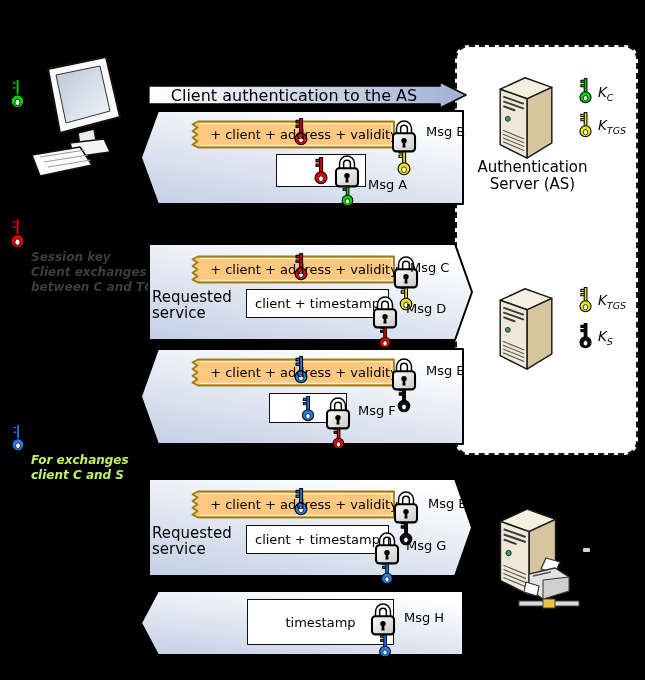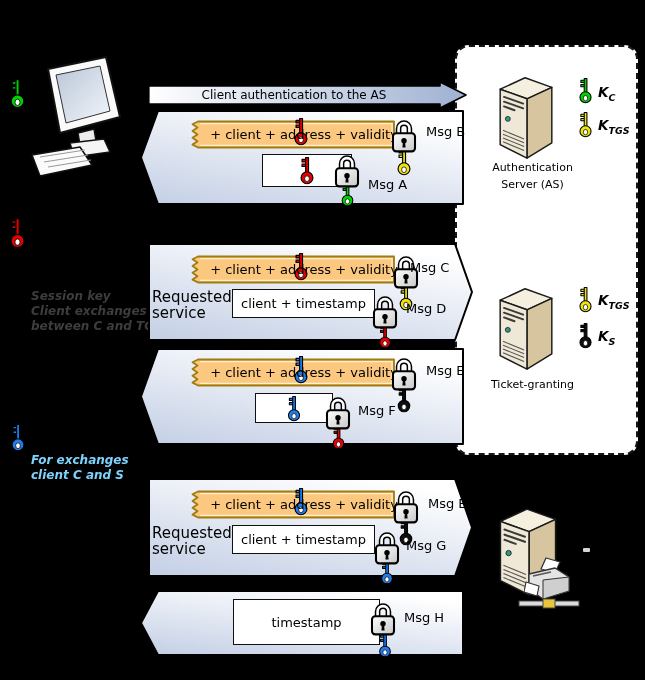--- a/index.html
+++ b/index.html
@@ -7,37 +7,37 @@
          font-family:"DejaVu Sans","Liberation Sans",sans-serif;color:#000;}
   .abs{position:absolute;}
   
   #kdc-panel{position:absolute;left:455px;top:45px;width:183px;height:410px;background:#fff;
              border:2px dashed #161616;border-radius:14px;box-sizing:border-box;z-index:1;}
   
   .banner{position:absolute;z-index:2;}
   .banner>svg.shape{position:absolute;left:0;top:0;width:100%;height:100%;}
   .thin-arrow{position:absolute;left:148px;top:81px;width:319px;height:28px;z-index:2;}
   .thin-label{position:absolute;left:0;top:5px;width:292px;height:18px;display:flex;align-items:center;
-              justify-content:center;font-size:12px;}
+              justify-content:center;font-size:16px;}
   
   .ticket{position:absolute;width:208px;height:29px;}
   .ticket>svg{position:absolute;left:0;top:0;width:100%;height:100%;}
   .ticket-text{position:absolute;left:28px;right:4px;top:0;bottom:0;display:flex;align-items:center;
                justify-content:center;font-size:13px;white-space:nowrap;}
   
   .wbox{position:absolute;background:#fff;border:1.6px solid #101010;box-sizing:border-box;
-        display:flex;align-items:center;justify-content:center;font-size:13px;white-space:nowrap;}
+        display:flex;align-items:center;justify-content:center;font-size:13px;white-space:nowrap;margin-left:14px;}
   .msg{position:absolute;font-size:13px;line-height:14px;white-space:nowrap;}
   .req{position:absolute;width:84px;text-align:left;font-size:15px;line-height:15.5px;}
   .key,.lock{position:absolute;}
   
   .note{position:absolute;font-size:12px;font-style:italic;font-weight:bold;line-height:15px;}
   
-  .server-name{position:absolute;width:145px;text-align:center;font-size:11px;line-height:17px;}
-  .klabel{position:absolute;font-size:13.5px;font-style:italic;white-space:nowrap;font-weight:bold;}
+  .server-name{position:absolute;width:145px;text-align:center;font-size:15px;line-height:17px;}
+  .klabel{position:absolute;font-size:13.5px;font-style:italic;white-space:nowrap;}
   .klabel sub{font-size:9.5px;font-style:italic;}
   #ss-dash{position:absolute;left:583px;top:548px;width:7px;height:4px;background:#d4d4d4;border-radius:1px;}
 </style>
 </head>
 <body>
 
 <div id="stage">
 
   <svg width="0" height="0" style="position:absolute">
     <defs>
@@ -108,30 +108,30 @@
     <g stroke="#999" stroke-width="1">
       <line x1="10" y1="102" x2="55" y2="95"></line>
         <line x1="14" y1="107" x2="58" y2="100"></line>
         <line x1="18" y1="112" x2="61" y2="105"></line>
     </g>
   </svg>
 
   <svg class="key" style="left: 9px; top: 217px; color: rgb(230, 0, 0);" width="17" height="32">
       <use href="#sym-key"></use>
     </svg>
-  <div class="note" style="left: 31px; top: 250px; color: rgb(61, 61, 61); margin-top: 39px;">
+  <div class="note" style="left: 31px; top: 250px; color: rgb(61, 61, 61);">
     <div>Session key</div>
     <div>Client exchanges</div>
     <div>between C and TGS</div>
   </div>
 
   <svg class="key" style="left: 10px; top: 423px; color: rgb(31, 125, 240);" width="16" height="29">
       <use href="#sym-key"></use>
     </svg>
-  <div class="note" style="left: 31px; top: 453px; color: #7dd3fc;">
+  <div class="note" style="left: 31px; top: 453px; color: #bef264;">
     <div>For exchanges</div>
     <div>client C and S</div>
   </div>
 
   <div id="kdc-panel"></div>
 
   <svg class="abs" style="left:492px;top:72px;z-index:2" width="68" height="88">
     <use href="#sym-server"></use>
     </svg>
   <svg class="key" style="left: 578px; top: 77px; z-index: 2; color: rgb(0, 211, 0);" width="15" height="27">
@@ -152,21 +152,20 @@
     </svg>
   <svg class="key" style="left: 578px; top: 286px; z-index: 2; color: rgb(240, 228, 12);" width="15" height="27">
       <use href="#sym-key"></use>
     </svg>
   <div class="klabel" style="left:598px;top:292px;z-index:2"><i>K</i><sub>TGS</sub></div>
   <svg class="key" style="left: 578px; top: 322px; z-index: 2; color: rgb(14, 14, 14);" width="15" height="27">
       <use href="#sym-key"></use>
     </svg>
   <div class="klabel" style="left:598px;top:328px;z-index:2"><i>K</i><sub>S</sub></div>
   <div class="server-name" style="left:460px;top:376px;z-index:2">
-    <div>Ticket-granting</div>
   </div>
 
   <svg class="abs" style="left:492px;top:503px" width="72" height="94">
     <use href="#sym-server" width="72" height="94"></use>
     </svg>
   <svg class="abs" style="left:524px;top:556px" width="50" height="46">
     <polygon points="22,2 36,6 31,17 17,13" fill="#ffffff" stroke="#333" stroke-width="1.3" stroke-linejoin="round"></polygon>
     <polygon points="5,18 31,12 45,21 45,35 19,43 5,33" fill="#e4e4e4" stroke="#333" stroke-width="1.3" stroke-linejoin="round"></polygon>
     <polygon points="19,24 45,21 45,35 19,43" fill="#cfcfcf" stroke="#333" stroke-width="1"></polygon>
     <polygon points="2,26 15,30 13,40 0,36" fill="#ffffff" stroke="#333" stroke-width="1.2" stroke-linejoin="round"></polygon>

